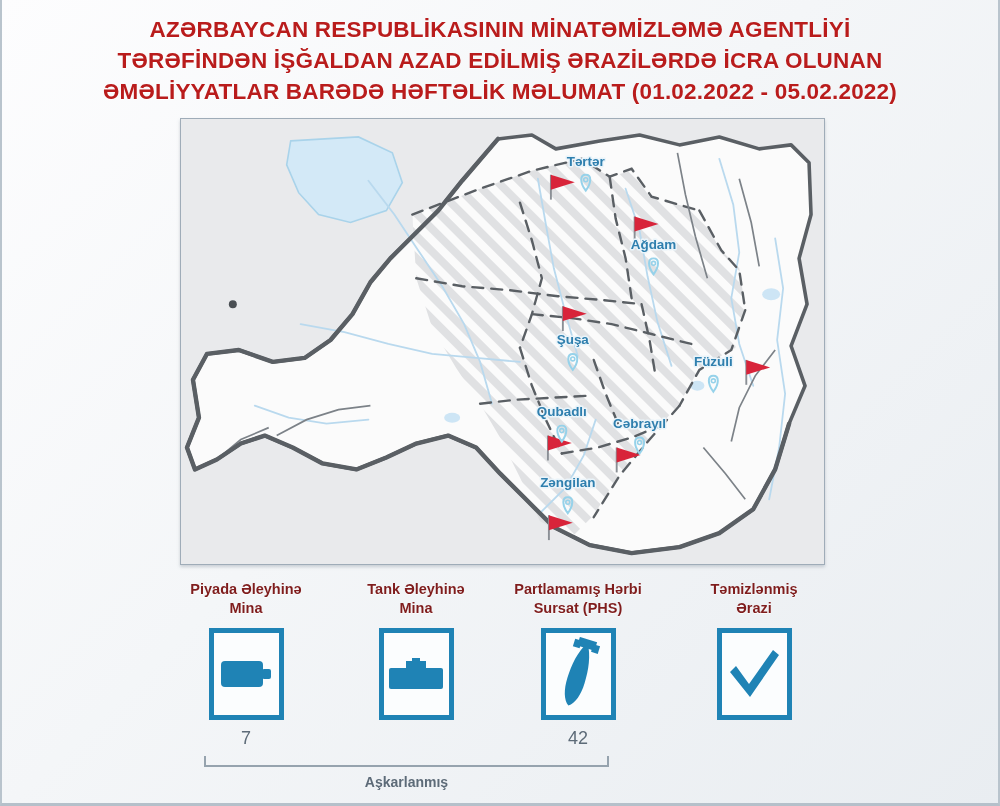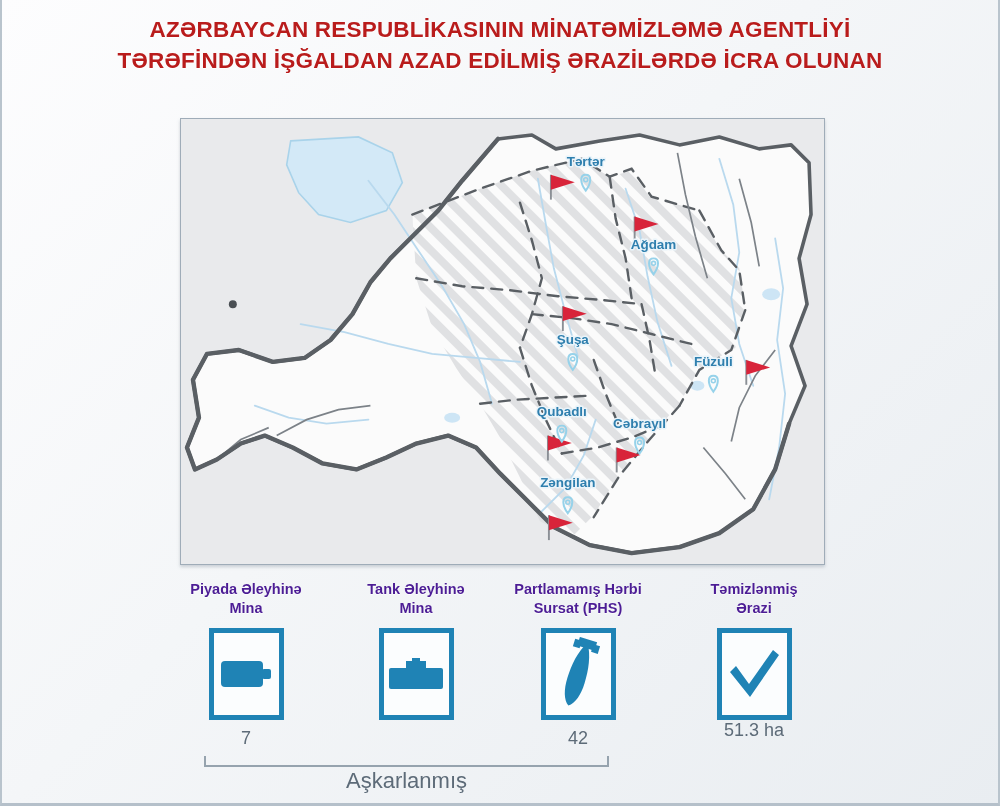--- a/index.html
+++ b/index.html
@@ -74,21 +74,21 @@
   }
   .legend-col.c0 { left: 0px; }
   .legend-col.c1 { left: 170px; }
   .legend-col.c2 { left: 332px; }
   .legend-col.c3 { left: 508px; }
 
   .legend-caption {
     font-size: 14.5px;
     font-weight: bold;
     line-height: 1.28;
-    color: #4c1d95;
+    color: #7f1d1d;
     text-shadow: 0 1px 0 rgba(255,255,255,0.8);
     height: 40px;
   }
   .icon-box {
     width: 75px;
     height: 92px;
     margin: 8px auto 0 auto;
     border: 5px solid #1f83b5;
     background: #fbfdfe;
     display: flex;
@@ -115,31 +115,33 @@
     text-align: center;
   }
   #bracket {
     position: relative;
     height: 11px;
     border-left: 2px solid #96a3ae;
     border-right: 2px solid #96a3ae;
     border-bottom: 2px solid #96a3ae;
   }
   #bracket-label {
-    margin-top: 1px;
-    font-size: 22px;
+    margin-top: 7px;
+    font-size: 14px;
     color: #5d6b78;
+    font-weight: bold;
   }
 </style>
 </head>
 <body>
 
 <div id="title-block">
   <div class="title-line">AZƏRBAYCAN RESPUBLİKASININ MİNATƏMİZLƏMƏ AGENTLİYİ</div>
   <div class="title-line">TƏRƏFİNDƏN İŞĞALDAN AZAD EDİLMİŞ ƏRAZİLƏRDƏ İCRA OLUNAN</div>
+  <div class="title-line">ƏMƏLİYYATLAR BARƏDƏ HƏFTƏLİK MƏLUMAT (01.02.2022 - 05.02.2022)</div>
 </div>
 
 <div id="map-frame">
   <svg id="map-svg" viewBox="0 0 645 447" preserveAspectRatio="none">
     <defs>
       <pattern id="hatch" width="16" height="16" patternUnits="userSpaceOnUse" patternTransform="rotate(-45)">
         <rect width="16" height="16" fill="#fbfbfb"></rect>
         <rect width="8" height="16" fill="#e0e1e3"></rect>
       </pattern>
       <clipPath id="liberated-clip">
@@ -325,20 +327,19 @@
   <div class="legend-col c3">
     <div class="legend-caption">
         <div>Təmizlənmiş</div>
         <div>Ərazi</div>
       </div>
     <div class="icon-box">
       <svg width="56" height="56" viewBox="0 0 56 56">
         <path d="M4,26 L10,20 L23,38 L47,4 L53,9 L24,51 Z" fill="#1f83b5"></path>
       </svg>
     </div>
-    <div class="legend-value" style="margin-top:0">51.3 ha</div>
   </div>
 </div>
 
 <div id="bracket-wrap">
   <div id="bracket"></div>
   <div id="bracket-label">Aşkarlanmış</div>
 </div>
 
 </body></html>

